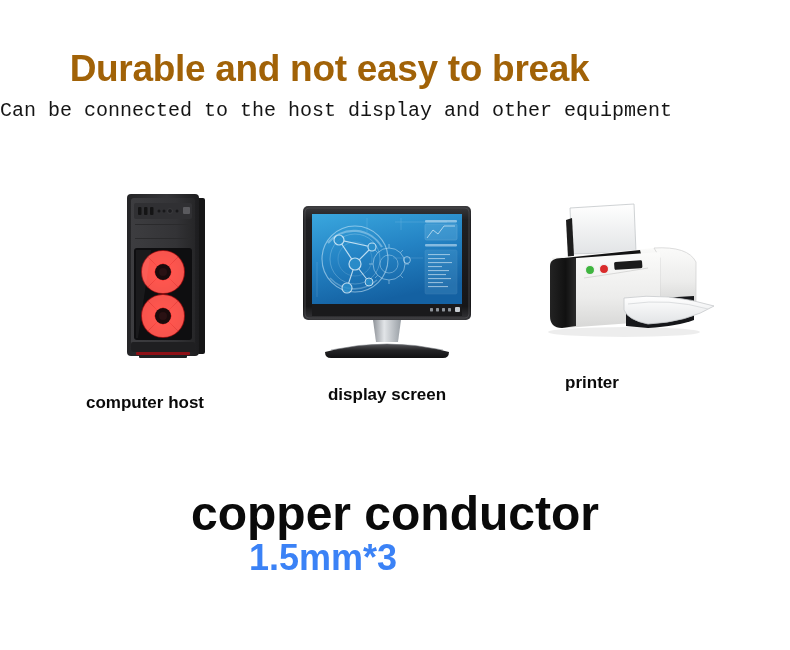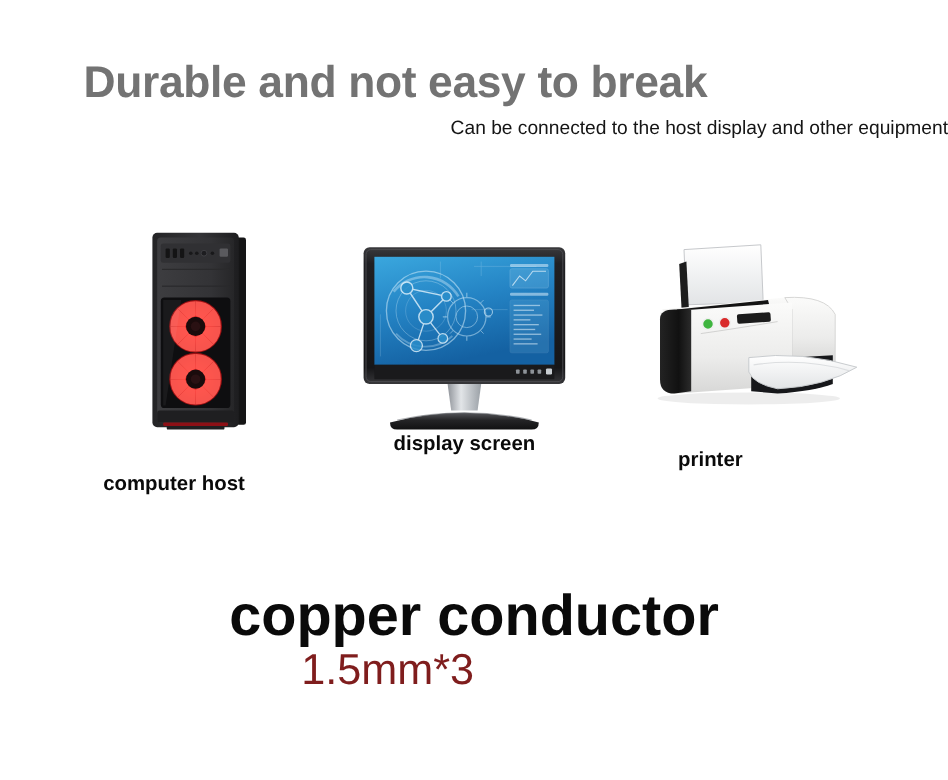--- a/index.html
+++ b/index.html
@@ -20,34 +20,35 @@
 
   
   .headline {
     position: absolute;
     left: 0;
     top: 48px;
     width: 659px;
     text-align: center;
     font-size: 37px;
     font-weight: bold;
-    color: #737373;
+    color: #a16207;
     letter-spacing: -0.3px;
     white-space: nowrap;
   }
   .subhead {
     position: absolute;
     left: 0;
     top: 99px;
     width: 790px;
-    text-align: right;
-    font-size: 16px;
+    text-align: left;
+    font-size: 20px;
     font-weight: normal;
     color: #151515;
     white-space: nowrap;
+    font-family: Liberation Mono, monospace;
   }
 
   
   .product {
     position: absolute;
   }
   .caption {
     position: absolute;
     text-align: center;
     font-size: 17px;
@@ -68,22 +69,22 @@
     color: #0a0a0a;
     white-space: nowrap;
   }
   .footer-line2 {
     position: absolute;
     left: 0;
     top: 537px;
     width: 646px;
     text-align: center;
     font-size: 36px;
-    font-weight: normal;
-    color: #7f1d1d;
+    font-weight: bold;
+    color: #3b82f6;
     white-space: nowrap;
   }
 
   svg { display: block; }
 </style>
 </head>
 <body>
 
 <div id="page">
 
@@ -264,21 +265,21 @@
         <rect x="151" y="106" width="3" height="3.4" rx="0.6"></rect>
       </g>
       <rect x="158" y="105" width="5" height="5" rx="1" fill="#c7ccd1"></rect>
 
       <path d="M76,118 L104,118 L101,140 L79,140 Z" fill="url(#neckGrad)"></path>
 
       <path d="M28,150 Q90,134 152,150 Q152,156 146,156 L34,156 Q28,156 28,150 Z" fill="url(#baseGrad)"></path>
       <path d="M34,148 Q90,136 146,148" stroke="#6e7176" stroke-width="1" fill="none" opacity="0.55"></path>
     </svg>
   </div>
-  <div class="caption" style="left:287px; top:360px; width:200px;">display screen</div>
+  <div class="caption" style="left:287px; top:385px; width:200px;">display screen</div>
 
   <div class="product" style="left:528px; top:196px; width:195px; height:142px;">
     <svg width="195" height="142" viewBox="0 0 195 142">
       <defs>
         <linearGradient id="bodyGrad" x1="0" y1="0" x2="0" y2="1">
           <stop offset="0%" stop-color="#fbfbfa"></stop>
           <stop offset="60%" stop-color="#ececeb"></stop>
           <stop offset="100%" stop-color="#d7d7d6"></stop>
         </linearGradient>
         <linearGradient id="capGrad" x1="0" y1="0" x2="1" y2="0">

